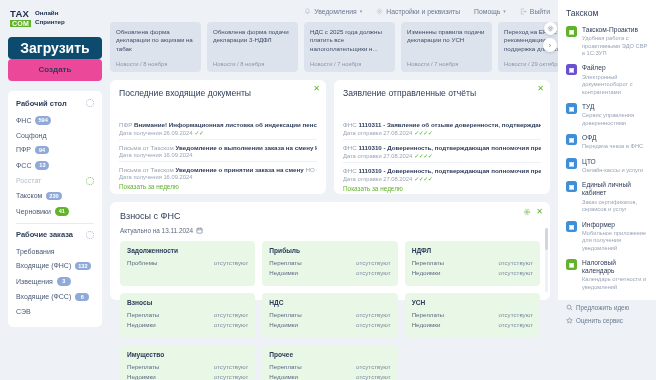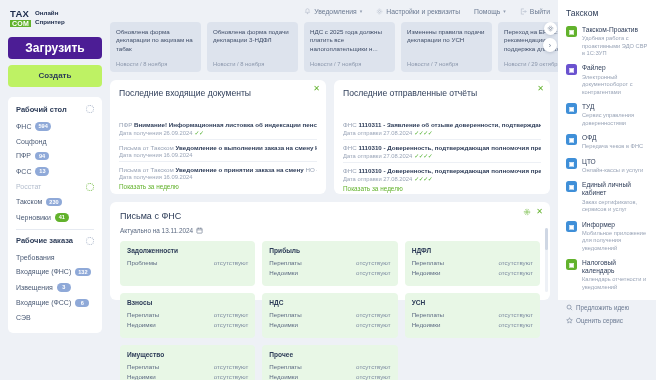--- a/index.html
+++ b/index.html
@@ -27,27 +27,26 @@
     letter-spacing: .3px; font-family: "Liberation Sans", sans-serif;
   }
   .logo-com {
     font-size: 7px; font-weight: bold; color: #ffffff;
     background: #62b22c; padding: 0 2px; letter-spacing: .2px; margin-top: 1px;
   }
   .logo-text { font-size: 6.2px; font-weight: bold; color: #1b2a4a; line-height: 1.35; }
 
   .btn-upload {
     display: block; width: 100%; height: 22px; line-height: 22px;
-    background: #4c1d95; color: #fff; border: none; border-radius: 4px;
-    font-size: 12px; font-weight: bold; text-align: center; cursor: pointer;
-    margin-bottom: 6px;
+    background: #0c4a6e; color: #fff; border: none; border-radius: 4px;
+    font-size: 14px; font-weight: bold; text-align: center; cursor: pointer;
   }
   .btn-create {
     display: block; width: 100%; height: 22px; line-height: 22px;
-    background: #bef264; color: #2d3c58; border: none; border-radius: 4px;
+    background: #ec4899; color: #2d3c58; border: none; border-radius: 4px;
     font-size: 8px; font-weight: bold; text-align: center; cursor: pointer;
     margin-bottom: 10px;
   }
 
   .panel-card {
     background: #fff; border-radius: 5px; padding: 6px 0 8px 0; margin-bottom: 20px;
   }
   .sec-head {
     display: flex; align-items: center; justify-content: space-between;
     padding: 2px 8px 5px 8px;
@@ -344,21 +343,21 @@
               <div class="doc-meta">
                 <span>Дата получения 16.09.2024</span>
               </div>
             </div>
           </div>
         <span class="wlink">Показать за неделю</span>
       </section>
 
       <section class="widget">
         <span class="wclose">✕</span>
-        <h3>Последние отправленные отчёты</h3>
+        <h3>Заявление отправленные отчёты</h3>
         <div id="outgoing-rows">
             <div class="doc-row">
               <div class="doc-line"><span>ФНС  </span><b>1110311 - Заявление об отзыве доверенности, подтверждающей</b></div>
               <div class="doc-meta">
                 <span>Дата отправки 27.08.2024</span>
                 <span class="chk">✓✓✓✓</span>
               </div>
             </div>
             <div class="doc-row">
               <div class="doc-line"><span>ФНС  </span><b>1110310 - Доверенность, подтверждающая полномочия представ</b></div>
@@ -380,21 +379,21 @@
     </div>
 
     <section class="sverka">
       <div class="sv-tools">
         <svg width="8" height="8" viewBox="0 0 16 16">
             <circle cx="8" cy="8" r="2.4" fill="none" stroke="#62b22c" stroke-width="1.6"></circle>
             <circle cx="8" cy="8" r="5.4" fill="none" stroke="#62b22c" stroke-width="1.6" stroke-dasharray="1.7 1.7"></circle>
           </svg>
         <span style="font-size:8px;color:#62b22c;cursor:pointer;line-height:1">✕</span>
       </div>
-      <h3>Письма с ФНС</h3>
+      <h3>Взносы с ФНС</h3>
       <div class="sub">
         <span>Актуально на 13.11.2024</span>
         <svg width="7" height="7" viewBox="0 0 16 16">
             <rect x="2" y="3" width="12" height="11" rx="1.2" fill="none" stroke="#5c6a82" stroke-width="1.3"></rect>
             <path d="M2 6.5h12M5.5 1.6v2.6M10.5 1.6v2.6" stroke="#5c6a82" stroke-width="1.3"></path>
           </svg>
       </div>
       <div class="sv-grid" id="sv-grid">
           <div class="sv-cell">
             <div class="ct">Задолженности</div>

